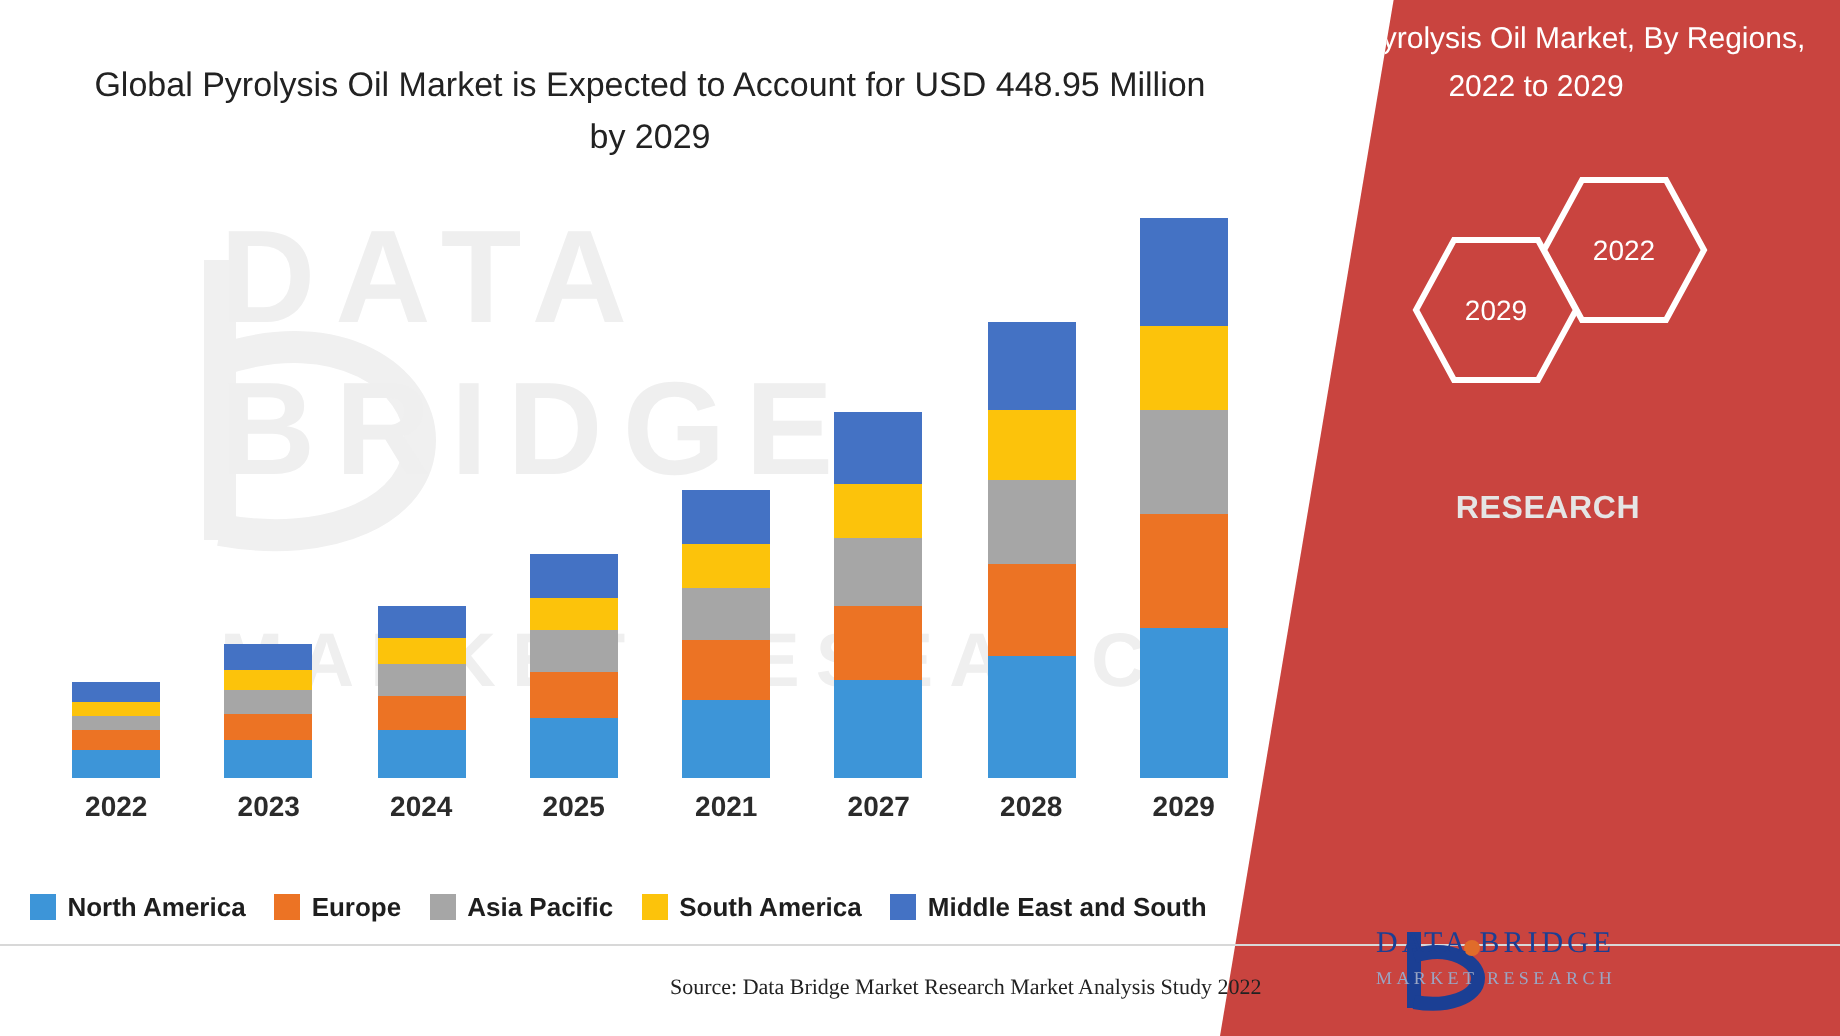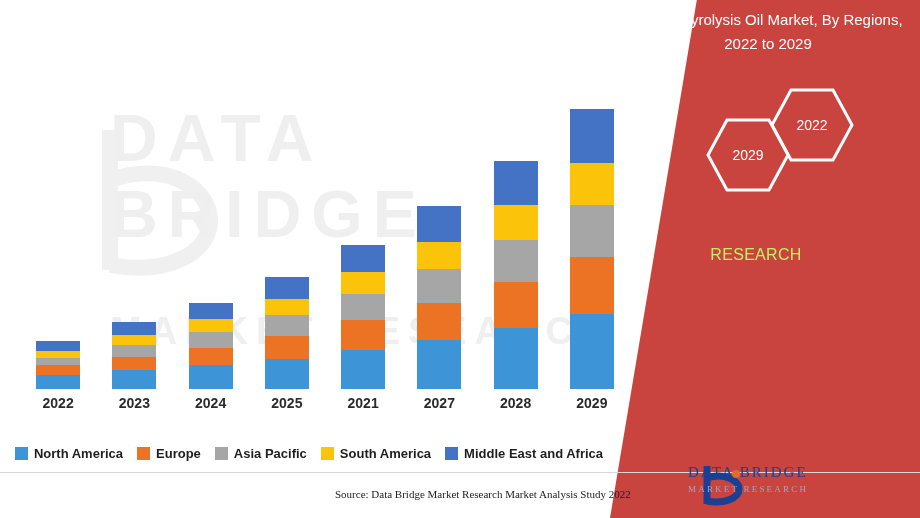--- a/index.html
+++ b/index.html
@@ -28,22 +28,22 @@
     display:flex;align-items:center;justify-content:center;
     color:#ffffff;font-size:14px;
   }
   .hex-2022{left:82px;top:0px;}
   .hex-2029{left:18px;top:30px;}
   .brand-line1{
     position:absolute;top:222px;left:20px;width:276px;text-align:center;
     color:#f0c419;font-size:16px;font-weight:bold;letter-spacing:.3px;
   }
   .brand-line2{
-    position:absolute;top:246px;left:8px;width:276px;text-align:center;
-    color:#bef264;font-size:16px;font-weight:normal;letter-spacing:.3px;
+    position:absolute;top:246px;left:26px;width:276px;text-align:center;
+    color:#e5e5e5;font-size:16px;font-weight:bold;letter-spacing:.3px;
   }
 
   
   .headline{
     position:absolute;top:30px;left:40px;width:570px;text-align:center;
     font-size:17px;line-height:26px;color:#222;
   }
 
   
   .watermark{
@@ -99,20 +99,21 @@
 <div class="page">
 
   <div class="watermark"></div>
   <svg class="wm-logo" width="150" height="170" viewBox="0 0 150 170">
     <path d="M30 10 L30 150" stroke="#f0f0f0" stroke-width="16" fill="none"></path>
     <path d="M30 60 C90 40, 130 70, 130 100 C130 135, 85 155, 30 145" stroke="#f0f0f0" stroke-width="16" fill="none"></path>
   </svg>
   <div class="wm-text1">DATA BRIDGE</div>
   <div class="wm-text2">MARKET RESEARCH</div>
 
+  <div class="headline">Global Pyrolysis Oil Market is Expected to Account for USD 448.95 Million by 2029</div>
 
   <div class="chart">
     <div class="bars">
         <div class="barcol">
           <div class="bar">
             <div class="seg" style="background: rgb(61, 149, 216); height: 13.7544px;"></div>
             <div class="seg" style="background: rgb(236, 115, 36); height: 9.82456px;"></div>
             <div class="seg" style="background: rgb(166, 166, 166); height: 7.85965px;"></div>
             <div class="seg" style="background: rgb(252, 195, 11); height: 6.87719px;"></div>
             <div class="seg" style="background: rgb(68, 114, 196); height: 9.82456px;"></div>
@@ -206,21 +207,21 @@
       <div class="legend-item">
         <span class="legend-swatch" style="background: rgb(166, 166, 166);"></span>
         <span class="legend-label">Asia Pacific</span>
       </div>
       <div class="legend-item">
         <span class="legend-swatch" style="background: rgb(252, 195, 11);"></span>
         <span class="legend-label">South America</span>
       </div>
       <div class="legend-item">
         <span class="legend-swatch" style="background: rgb(68, 114, 196);"></span>
-        <span class="legend-label">Middle East and Africa</span>
+        <span class="legend-label">Middle East and South</span>
       </div>
     </div>
 
   <div class="red-panel">
     <div class="panel-title">Global Pyrolysis Oil Market, By Regions, 2022 to 2029</div>
 
     <div class="hexwrap">
       <div class="hex hex-2022">
         <svg width="84" height="74" viewBox="0 0 84 74">
           <polygon points="21,2 63,2 82,37 63,72 21,72 2,37" fill="none" stroke="#ffffff" stroke-width="3"></polygon>

